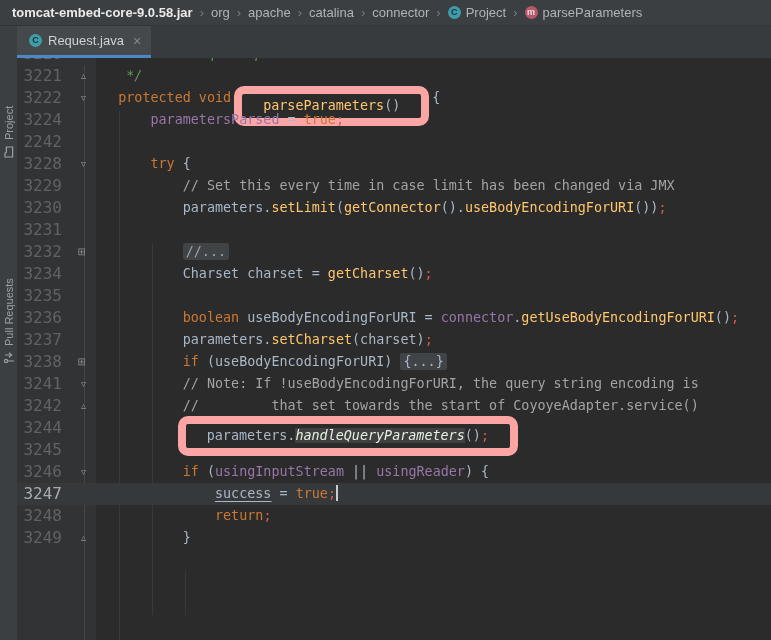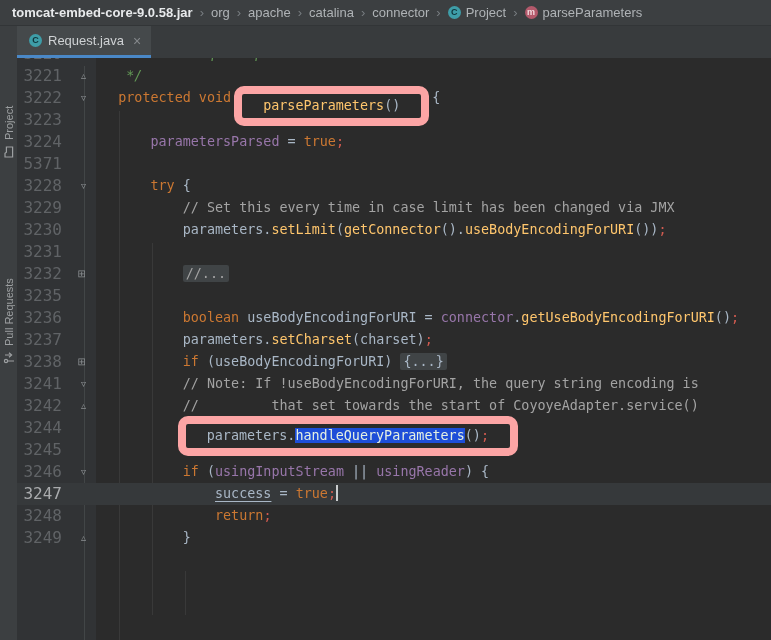--- a/index.html
+++ b/index.html
@@ -48,21 +48,21 @@
   .code { flex:1; font-family:"DejaVu Sans Mono", monospace; font-size:13.4px; color:#A9B7C6; position:relative; z-index:1; }
 
   .def { color:#A9B7C6; }
   .kw  { color:#CC7832; }
   .fld { color:#9876AA; }
   .mth { color:#FFC66D; }
   .cmt { color:#a3a3a3; }
   .doc { color:#629755; font-style:italic; }
   .sc  { color:#D25B50; }
   .u   { text-decoration:underline; text-underline-offset:3px; }
-  .grn { background:#1d4ed8; color:#E4F0E2; }
+  .grn { background:#404040; color:#E4F0E2;font-style:italic; }
   .chip { background:#404446; border-radius:2px; padding:1px 3px; }
   .redbox { display:inline-block; border:8px solid #fca5a5; border-radius:10px;
     padding:1px 21px; margin:-1px -5px; vertical-align:top; }
   .caret { display:inline-block; width:2px; height:16px; background:#C9CCCE; vertical-align:middle; margin-top:-3px; }
 </style>
 </head>
 <body>
 
 <div class="breadcrumb">
     <span class="bc-item bold">
@@ -125,28 +125,28 @@
 <div class="editor">
   <div class="gutter-bg"></div>
   <div class="fold-line"></div>
   <div class="guide" style="left:102px; top:53px;  height:570px;"></div>
   <div class="guide" style="left:135px; top:185px; height:372px;"></div>
   <div class="guide" style="left:168px; top:513px; height:44px;"></div>
   <div class="lines">
       <div class="row"><span class="num">3220</span><span class="fold"></span><span class="code"><span class="doc">     * Parse request parameters.</span></span></div>
       <div class="row"><span class="num">3221</span><span class="fold">▵</span><span class="code"><span class="doc">     */</span></span></div>
       <div class="row"><span class="num">3222</span><span class="fold">▿</span><span class="code"><span class="def">    </span><span class="kw">protected void </span><span class="redbox"><span class="mth">parseParameters</span><span class="def">()</span></span><span class="def"> {</span></span></div>
-      <div class="row"><span class="num">3223</span><span class="fold"></span><span class="code"></span></div>
       <div class="row"><span class="num">3224</span><span class="fold"></span><span class="code"><span class="def">        </span><span class="fld">parametersParsed</span><span class="def"> = </span><span class="kw">true</span><span class="sc">;</span></span></div>
-      <div class="row"><span class="num">5371</span><span class="fold"></span><span class="code"></span></div>
+      <div class="row"><span class="num">2242</span><span class="fold"></span><span class="code"></span></div>
       <div class="row"><span class="num">3228</span><span class="fold">▿</span><span class="code"><span class="def">        </span><span class="kw">try</span><span class="def"> {</span></span></div>
       <div class="row"><span class="num">3229</span><span class="fold"></span><span class="code"><span class="cmt">            // Set this every time in case limit has been changed via JMX</span></span></div>
       <div class="row"><span class="num">3230</span><span class="fold"></span><span class="code"><span class="def">            parameters.</span><span class="mth">setLimit</span><span class="def">(</span><span class="mth">getConnector</span><span class="def">().</span><span class="mth">useBodyEncodingForURI</span><span class="def">())</span><span class="sc">;</span></span></div>
       <div class="row"><span class="num">3231</span><span class="fold"></span><span class="code"></span></div>
       <div class="row"><span class="num">3232</span><span class="fold">⊞</span><span class="code"><span class="def">            </span><span class="cmt chip">//...</span></span></div>
+      <div class="row"><span class="num">3234</span><span class="fold"></span><span class="code"><span class="def">            Charset charset = </span><span class="mth">getCharset</span><span class="def">()</span><span class="sc">;</span></span></div>
       <div class="row"><span class="num">3235</span><span class="fold"></span><span class="code"></span></div>
       <div class="row"><span class="num">3236</span><span class="fold"></span><span class="code"><span class="def">            </span><span class="kw">boolean</span><span class="def"> useBodyEncodingForURI = </span><span class="fld">connector</span><span class="def">.</span><span class="mth">getUseBodyEncodingForURI</span><span class="def">()</span><span class="sc">;</span></span></div>
       <div class="row"><span class="num">3237</span><span class="fold"></span><span class="code"><span class="def">            parameters.</span><span class="mth">setCharset</span><span class="def">(charset)</span><span class="sc">;</span></span></div>
       <div class="row"><span class="num">3238</span><span class="fold">⊞</span><span class="code"><span class="def">            </span><span class="kw">if</span><span class="def"> (useBodyEncodingForURI) </span><span class="def chip">{...}</span></span></div>
       <div class="row"><span class="num">3241</span><span class="fold">▿</span><span class="code"><span class="cmt">            // Note: If !useBodyEncodingForURI, the query string encoding is</span></span></div>
       <div class="row"><span class="num">3242</span><span class="fold">▵</span><span class="code"><span class="cmt">            //         that set towards the start of CoyoyeAdapter.service()</span></span></div>
       <div class="row"><span class="num">3244</span><span class="fold"></span><span class="code"><span class="def">            </span><span class="redbox"><span class="def">parameters.</span><span class="grn">handleQueryParameters</span><span class="def">()</span><span class="sc">;</span></span></span></div>
       <div class="row"><span class="num">3245</span><span class="fold"></span><span class="code"></span></div>
       <div class="row"><span class="num">3246</span><span class="fold">▿</span><span class="code"><span class="def">            </span><span class="kw">if</span><span class="def"> (</span><span class="fld">usingInputStream</span><span class="def"> || </span><span class="fld">usingReader</span><span class="def">) {</span></span></div>
       <div class="row cur"><span class="num">3247</span><span class="fold"></span><span class="code"><span class="def">                </span><span class="def u">success</span><span class="def"> = </span><span class="kw">true</span><span class="sc">;</span><span class="caret"></span></span></div>

